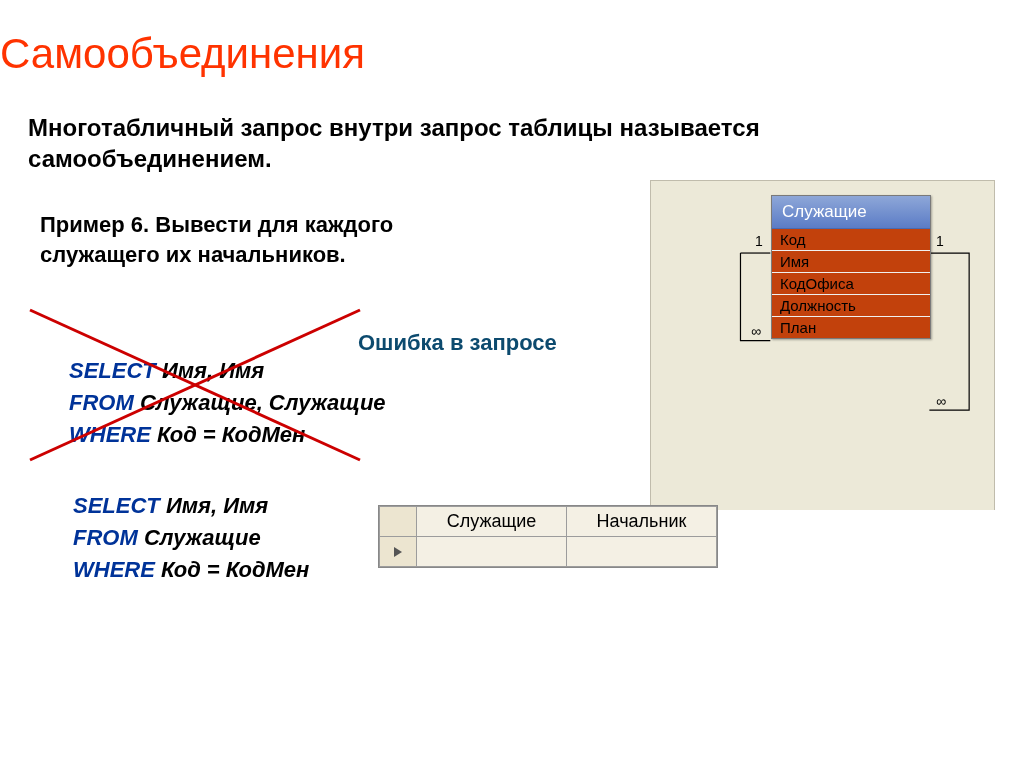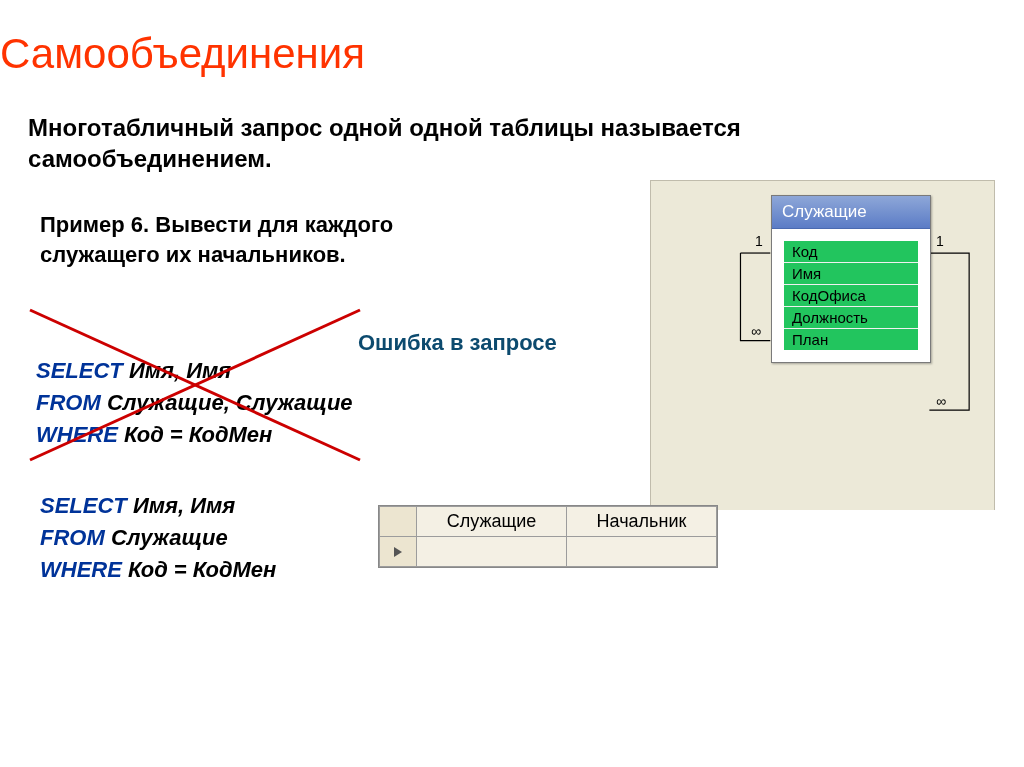--- a/index.html
+++ b/index.html
@@ -54,21 +54,21 @@
 
   .sql-block {
     position: absolute;
     font-size: 22px;
     font-weight: bold;
     font-style: italic;
     line-height: 1.45;
   }
   .sql1 { top: 355px; left: 36px; }
   .sql2 { top: 490px; left: 40px; }
-  .kw { color: #003399; }
+  .kw { color: #003399; margin-left: 33px; }
   .id { color: #000; }
 
   
   .cross {
     position: absolute;
     top: 300px;
     left: 20px;
     width: 350px;
     height: 170px;
     pointer-events: none;
@@ -98,23 +98,23 @@
   }
   .table-header {
     background: linear-gradient(#8ea7d8, #5b7cc6);
     color: #fff;
     font-size: 17px;
     padding: 6px 10px;
     border-bottom: 1px solid #4a6ab0;
   }
   .table-fields {
     list-style: none;
-    margin: 12px;
+    margin: 0;
     padding: 0;
-    background: #22c55e;
+    background: #c2410c;
   }
   .table-fields li {
     font-size: 15px;
     padding: 2px 8px;
     color: #000;
     border-bottom: 1px solid #f0f0f0;
     cursor: default;
   }
   .table-fields li:last-child { border-bottom: none; }
   .table-fields li.selected {
@@ -166,21 +166,21 @@
     border-top:5px solid transparent;
     border-bottom:5px solid transparent;
     border-left:8px solid #555;
   }
 </style>
 </head>
 <body>
 
 <div class="title">Самообъединения</div>
 
-<div class="definition">Многотабличный запрос одной одной таблицы называется самообъединением.</div>
+<div class="definition">Многотабличный запрос внутри запрос таблицы называется самообъединением.</div>
 
 <div class="example-prompt">Пример 6. Вывести для каждого служащего их начальников.</div>
 
 <div class="error-label">Ошибка в запросе</div>
 
 <div class="sql-block sql1">
   <div>
     <span class="kw">SELECT</span>
     <span class="id"> <span>Имя, Имя</span></span>
   </div>

